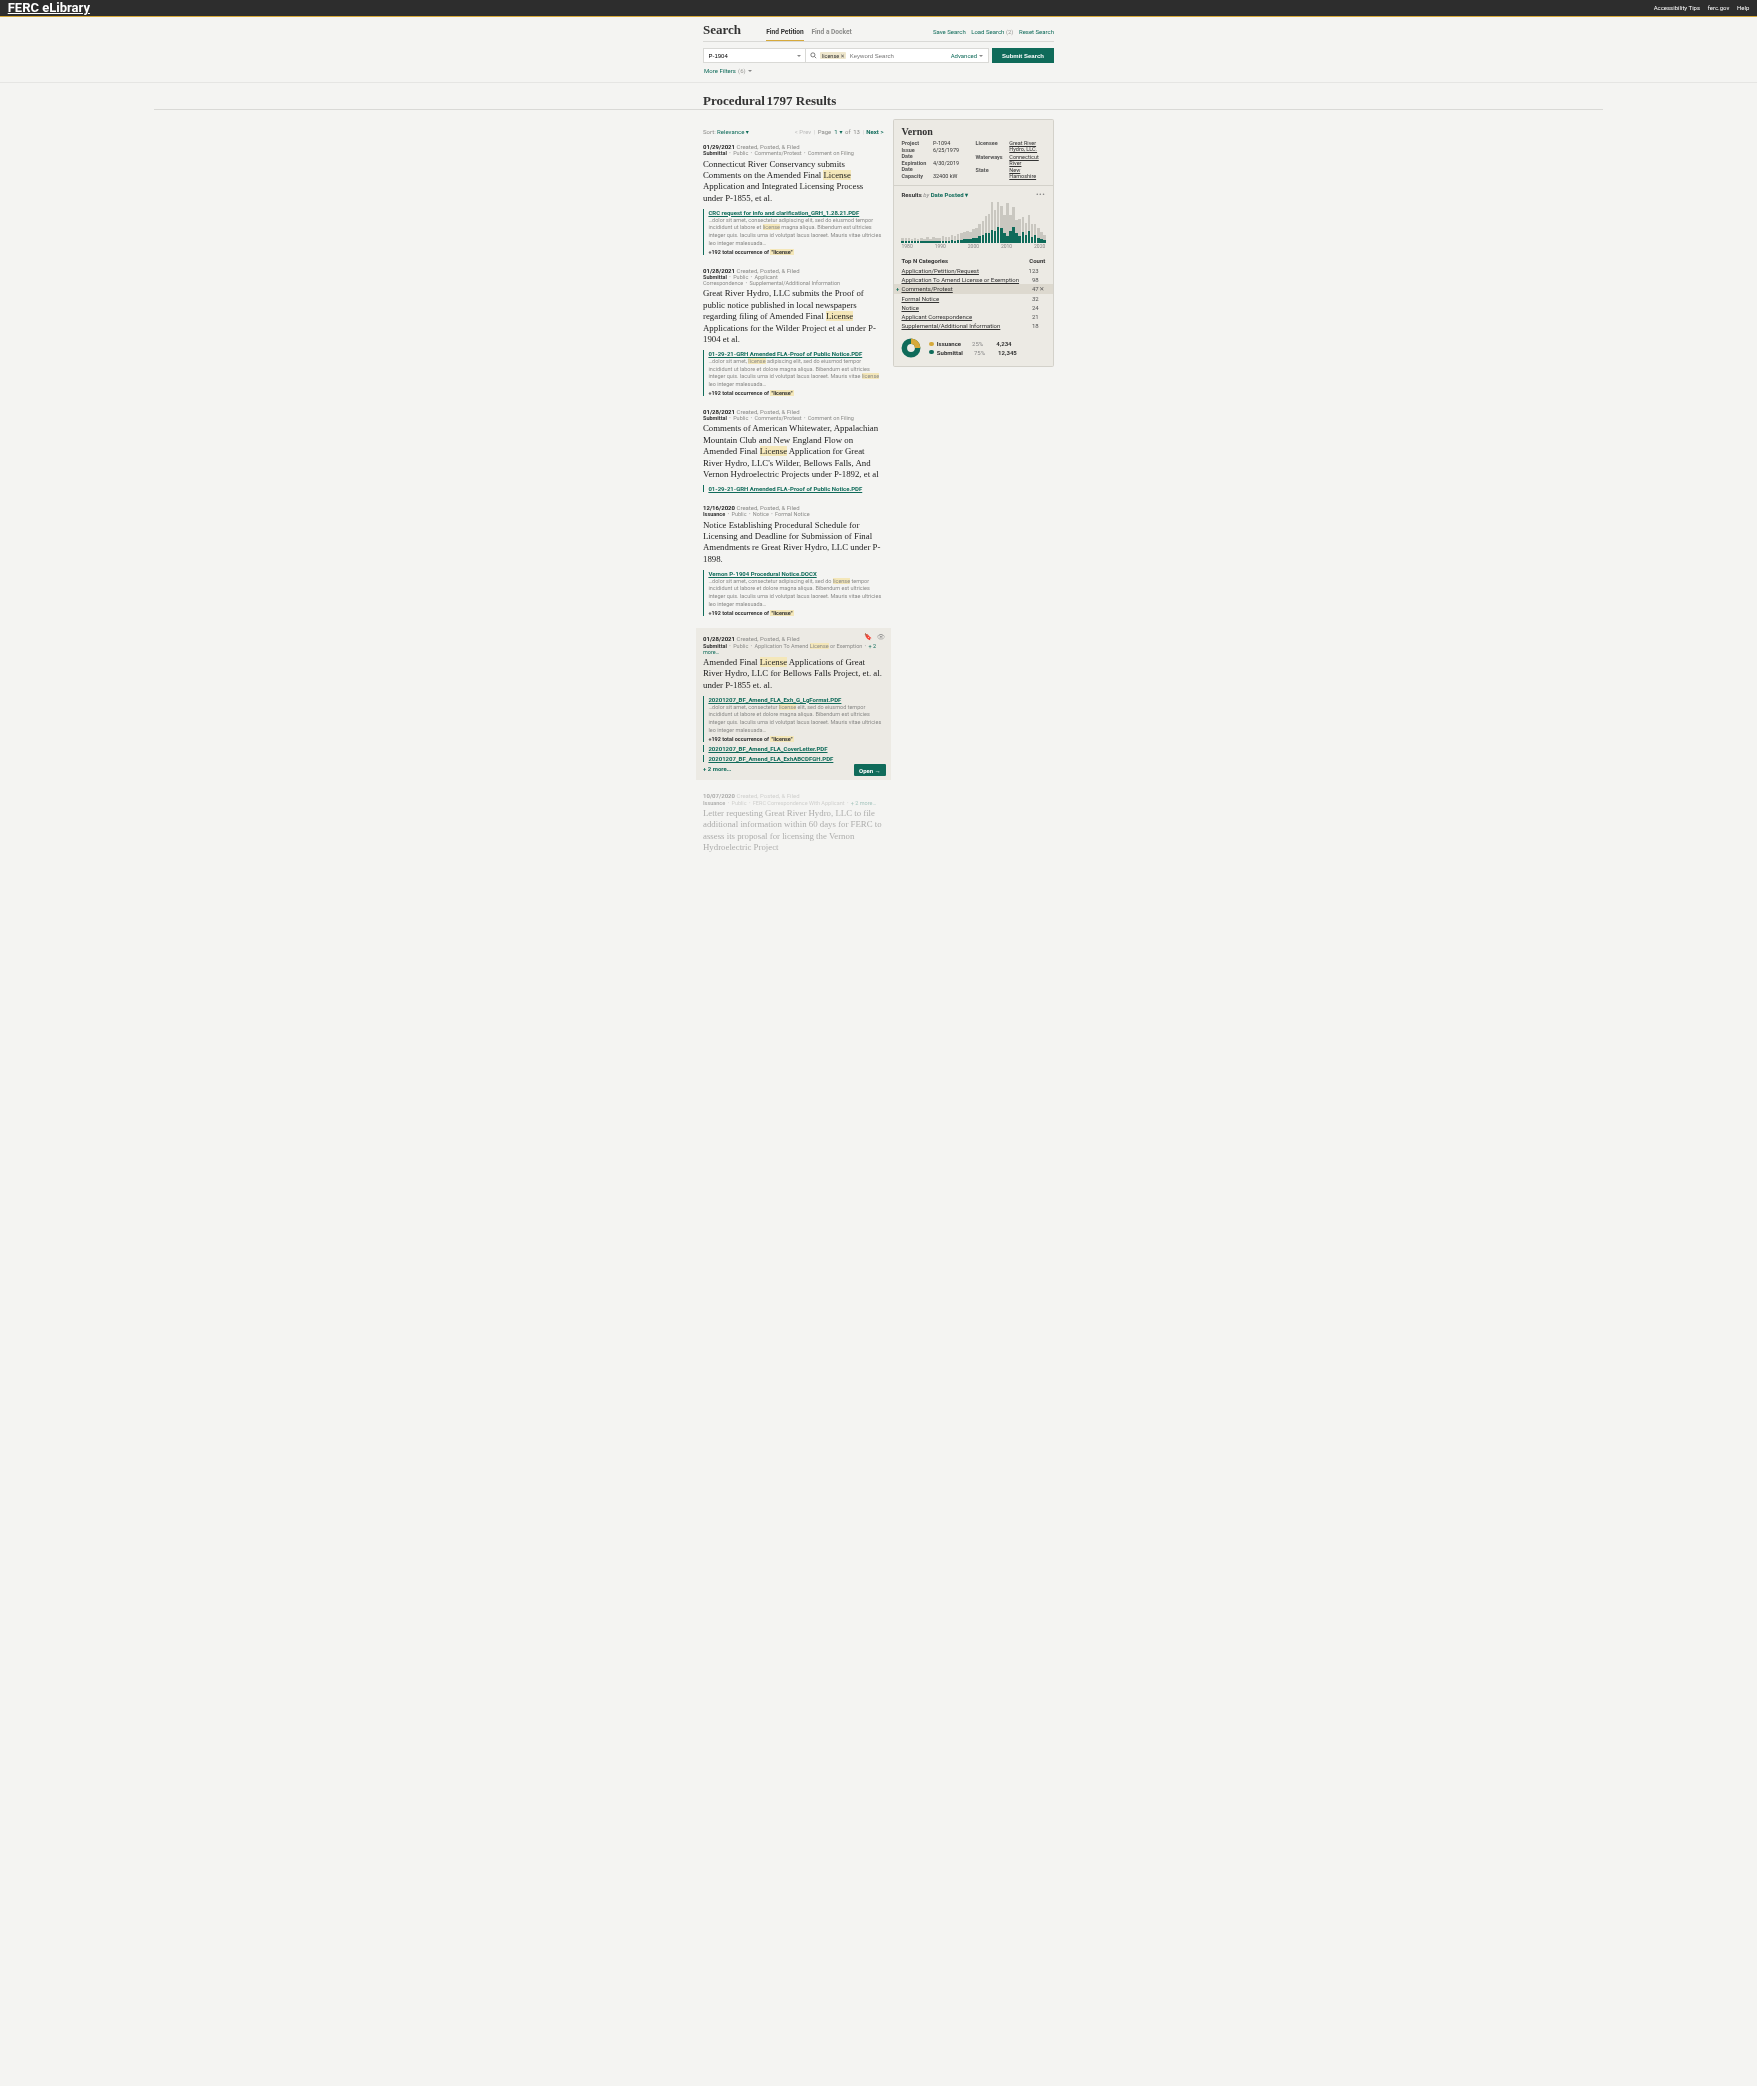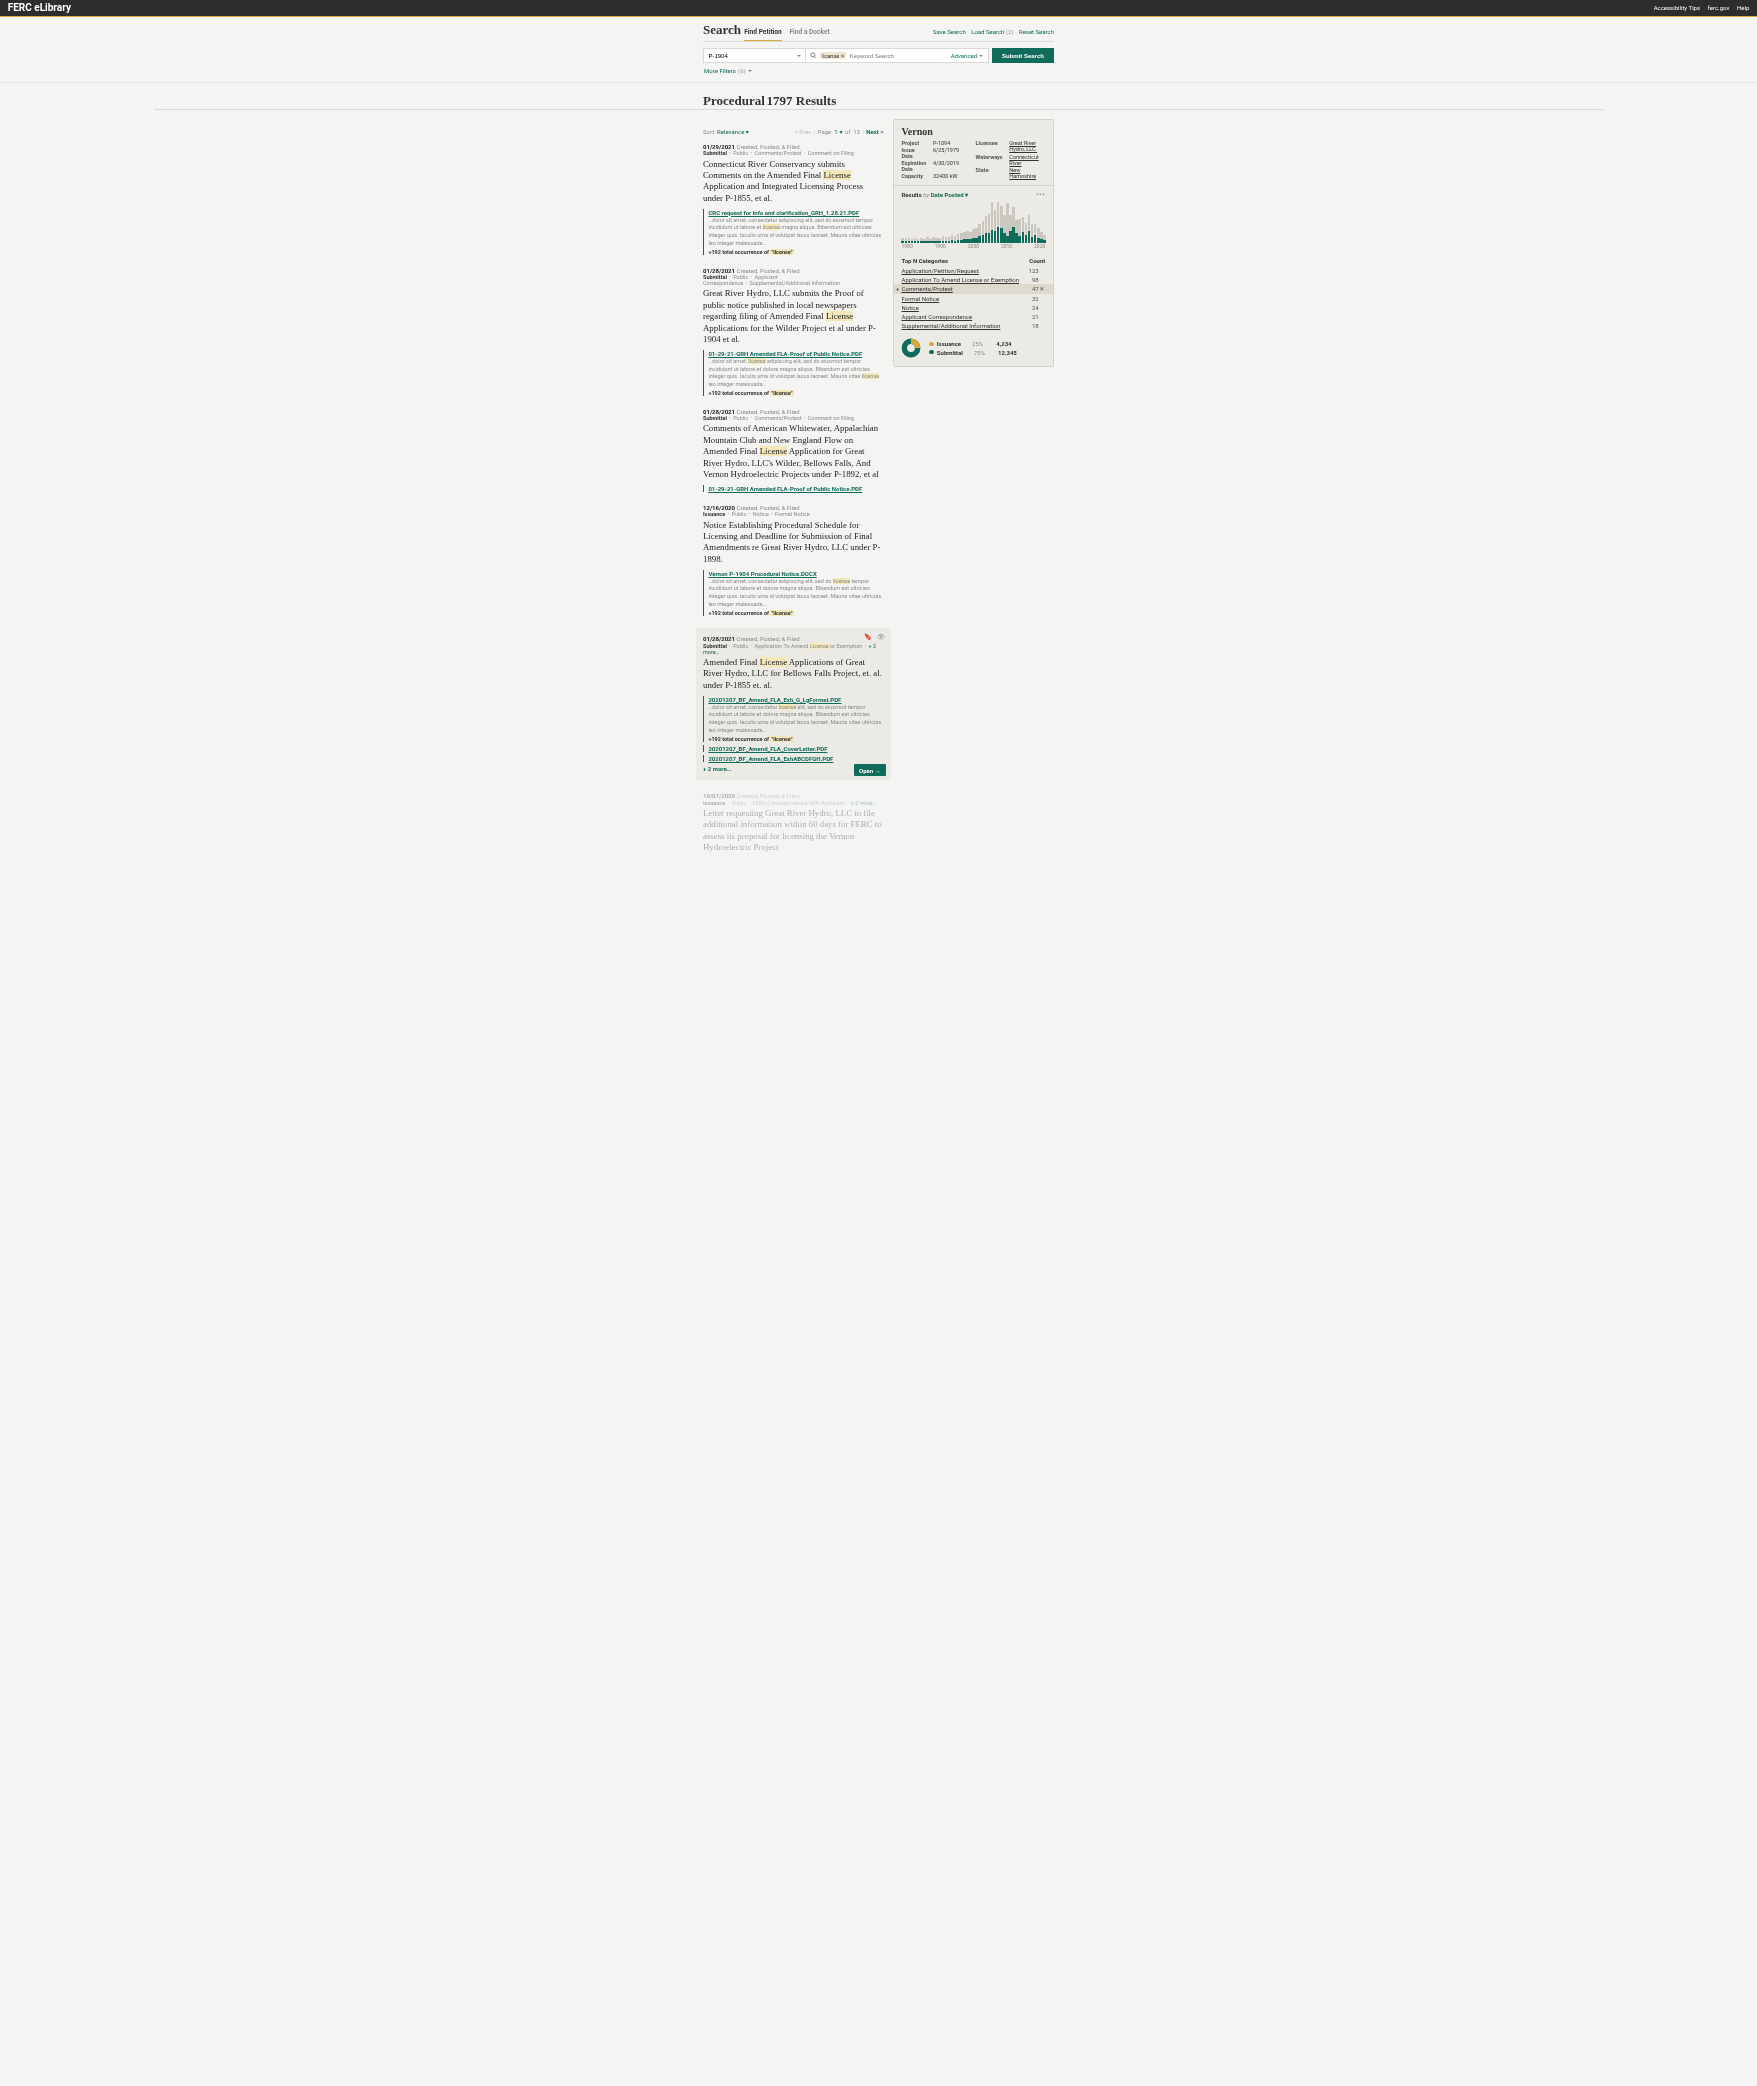--- a/index.html
+++ b/index.html
@@ -1,29 +1,29 @@
 <!DOCTYPE html>
 <html style="font-size:8.8px"><head>
 <meta charset="utf-8">
 <style>
   * { box-sizing: border-box; margin: 0; padding: 0; }
   body { font-family: -apple-system, BlinkMacSystemFont, "Segoe UI", Roboto, sans-serif; background: #f4f4f2; color: #333; font-size: 6.6px; }
   
   
   .topbar { background: #2d2d2d; color: #fff; display: flex; justify-content: space-between; align-items: center; padding: 0 7.7px; height: 16.5px; border-bottom: 1.1px solid #d6a93a; }
-  .topbar .brand { font-weight: 700; font-size: 10px; }
+  .topbar .brand { font-weight: 700; font-size: 13px; text-decoration: underline; }
   .topbar .links { display: flex; gap: 7.7px; font-size: 6px; }
   .topbar .links span { cursor: pointer; }
   
   
   .search-wrap { background: #f4f4f2; border-bottom: 0.5px solid #e5e5e3; padding: 5.5px 0 0; }
   .wide-container { max-width: 351px; margin: 0 auto; }
   
   .search-head { display:flex; align-items: baseline; justify-content: space-between; }
-  .search-left { display:flex; align-items: baseline; gap: 1px; }
+  .search-left { display:flex; align-items: baseline; gap: 23px; }
   .search-title { font-family: Georgia, serif; font-size: 13px; font-weight: 700; margin-right: 2.2px; }
   .tabs { display: flex; gap: 7.7px; }
   .tab { font-size: 6.6px; font-weight: 700; color: #8b8b89; padding: 3.3px 0 4.4px; cursor:pointer; }
   .tab.active { color: #333; border-bottom: 1.6px solid #d6a93a; }
   .head-actions { display: flex; gap: 5.5px; font-size: 6px; color: #0f6b5a; }
   .head-actions .lc { color: #9a9a97; }
   .search-sep { border-top:0.5px solid #d9d9d6; margin-top:-0.5px; }
   
   .search-row { display: flex; gap: 0; margin: 6.6px 0 3.3px; align-items:stretch; }
   .docket-input { flex: 0 0 102px; background:#fff; border:0.5px solid #d9d9d6; border-right:none; display:flex; align-items:center; padding:0 4.4px; justify-content:space-between; height:14.3px;}

